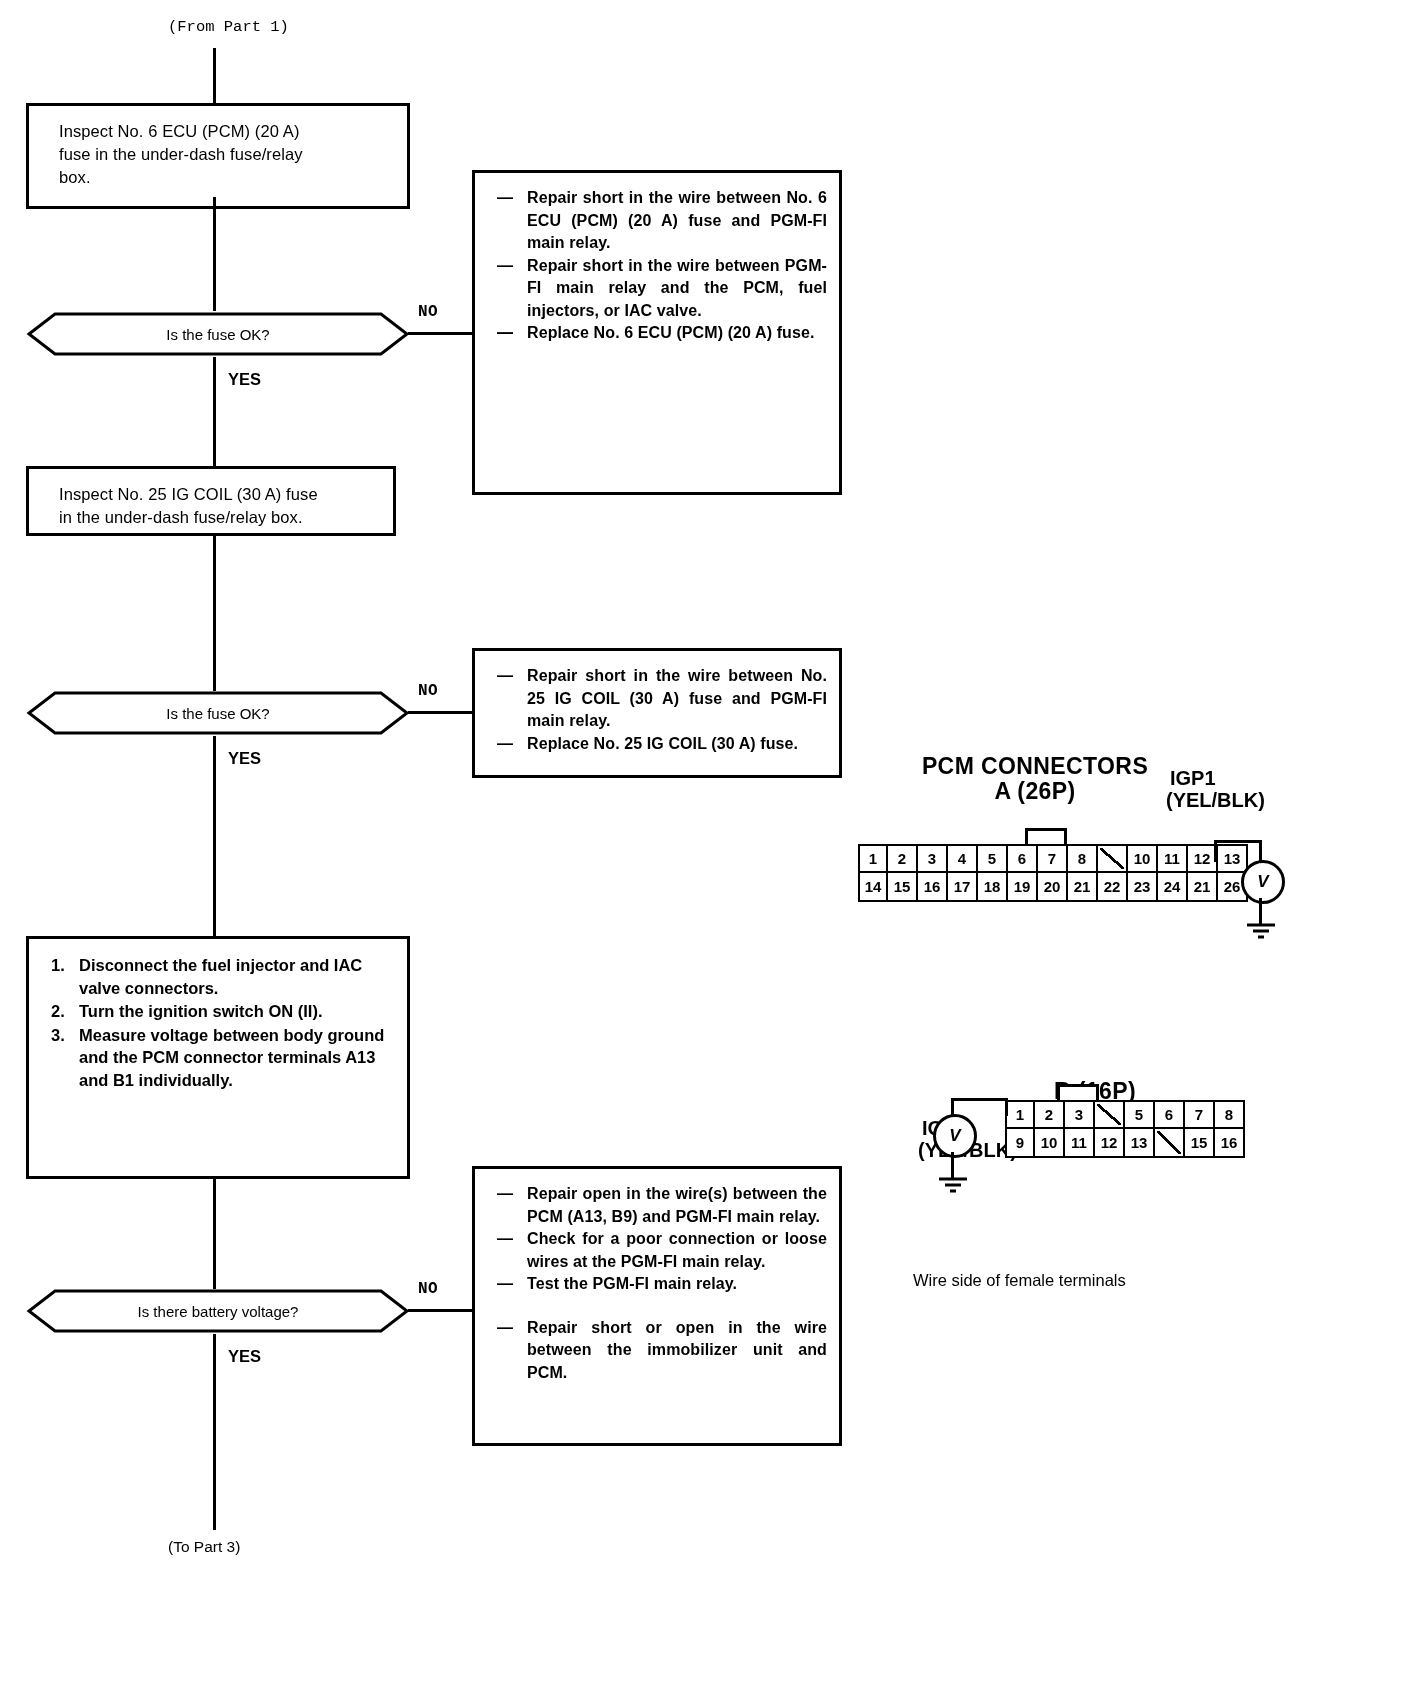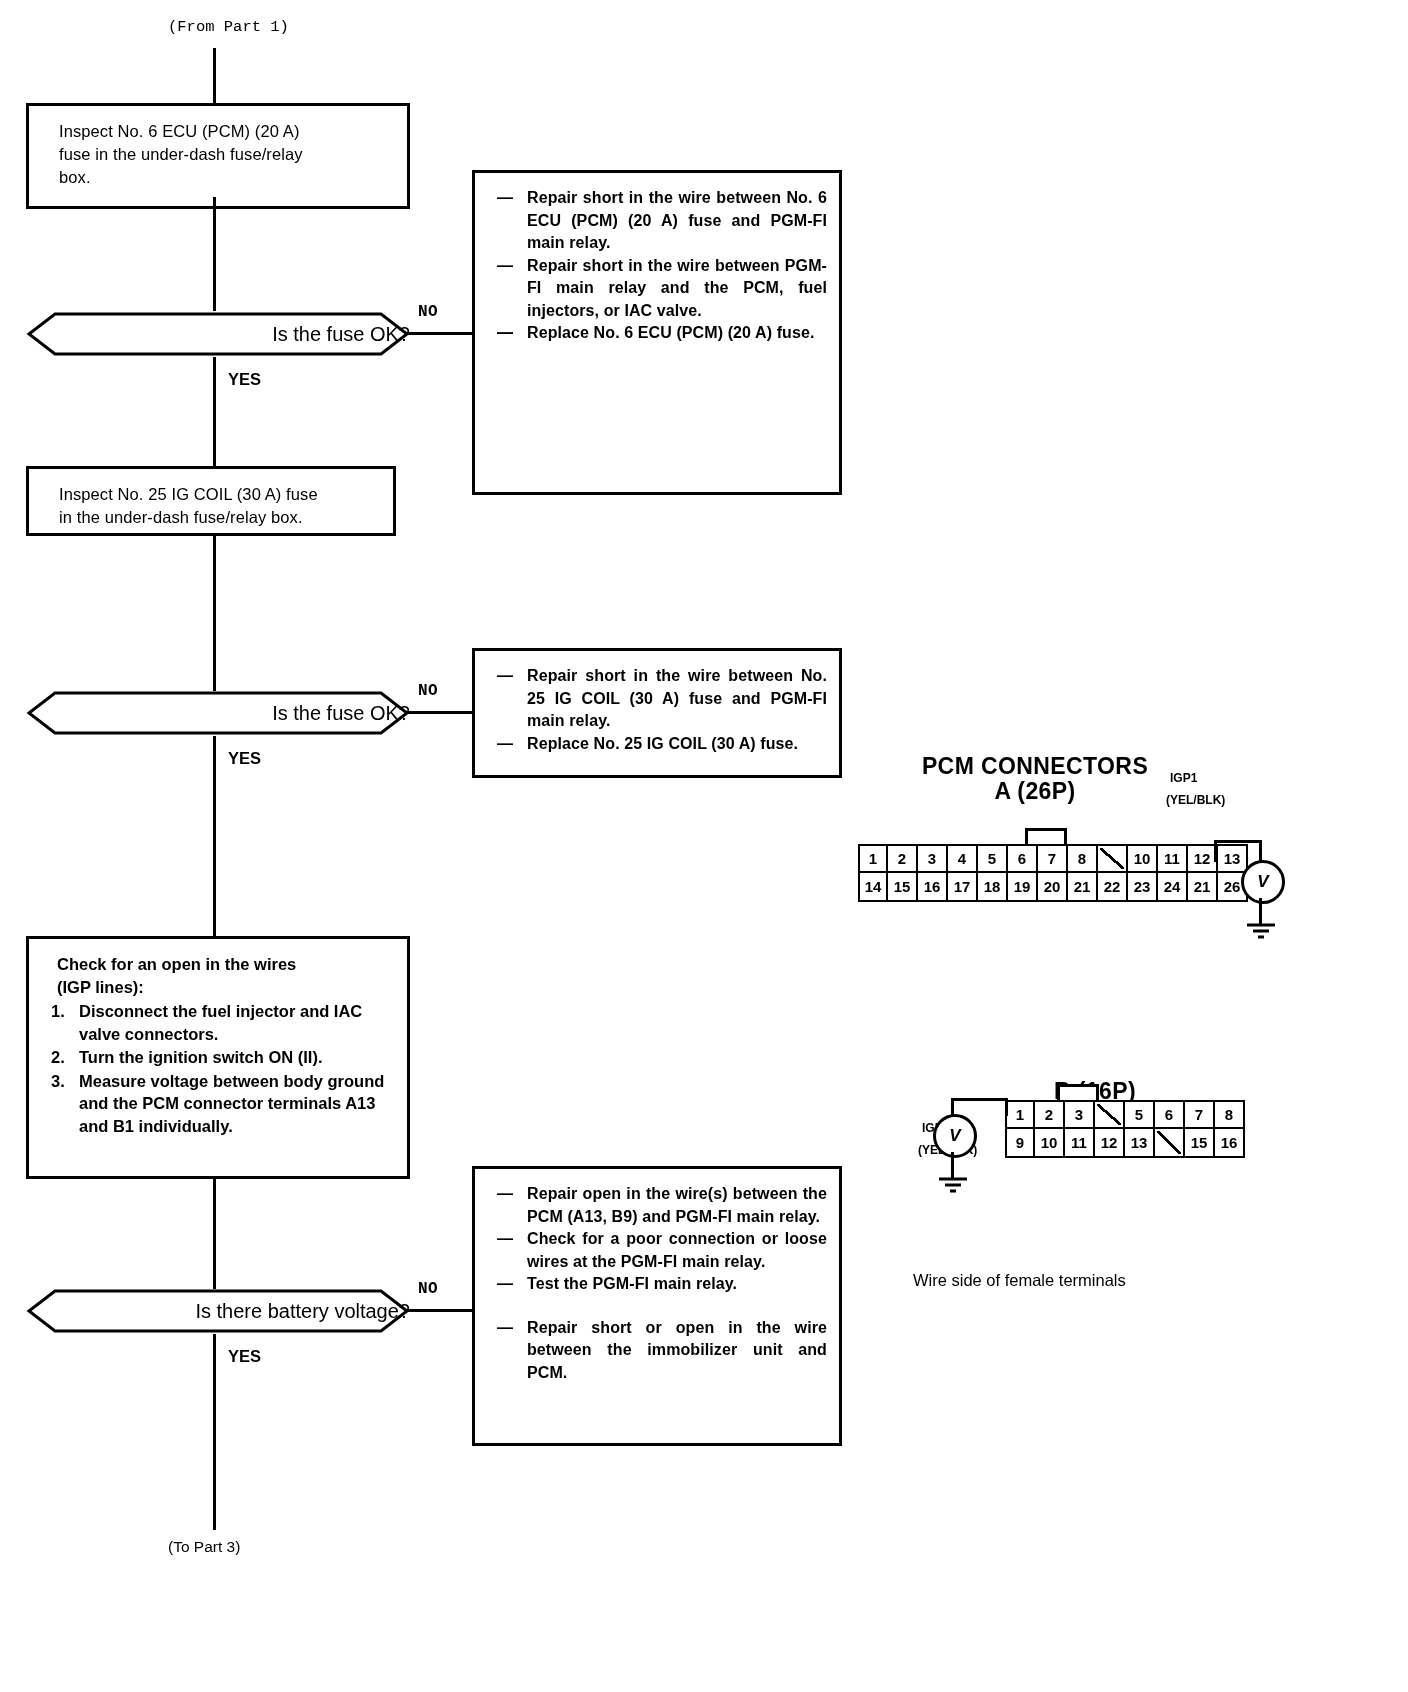--- a/index.html
+++ b/index.html
@@ -16,21 +16,21 @@
     position:absolute;border:3px solid #000;background:#fff;
     box-sizing:border-box;
   }
   .pbox .txt{
     font-size:16.5px;line-height:23px;font-weight:400;
     padding:14px 16px 10px 30px;white-space:pre-line;letter-spacing:.1px;
   }
   .hex{position:absolute;}
   .hex svg{display:block;}
   .hexlabel{
-    position:absolute;width:100%;text-align:right;font-size:20px;
+    position:absolute;width:100%;text-align:center;font-size:15px;
     top:50%;transform:translateY(-50%);
   }
   .branch-label{
     position:absolute;font-size:16px;font-weight:700;letter-spacing:.3px;font-family:Liberation Mono, monospace;
   }
   .yes-label{position:absolute;font-size:16.5px;font-weight:700;}
   .rbox{
     position:absolute;border:3px solid #000;background:#fff;box-sizing:border-box;
     padding:14px 12px 12px 22px;
   }
@@ -69,21 +69,21 @@
     background:#fff;box-sizing:border-box;
   }
   .meter{
     position:absolute;width:38px;height:38px;border-radius:50%;border:3px solid #000;
     background:#fff;display:flex;align-items:center;justify-content:center;
     font-weight:700;font-size:17px;font-style:italic;
   }
   .wire{position:absolute;background:#000;}
   .gndlabel{position:absolute;}
   .caption{position:absolute;font-size:16.5px;}
-  .smalllbl{position:absolute;font-weight:700;font-size:12px;line-height:21px;}
+  .smalllbl{position:absolute;font-weight:700;font-size:20px;line-height:21px;}
 </style>
 </head>
 <body>
 
 <div class="endlabel" style="left:168px;top:18px;font-family:Liberation Mono, monospace;">(From Part 1)</div>
 
 <div class="vline" style="left:213px;top:48px;height:56px;"></div>
 
 <div class="pbox" style="left:26px;top:103px;width:384px;height:106px;">
   <div class="txt">Inspect No. 6 ECU (PCM) (20 A)
@@ -133,22 +133,20 @@
 
 <div class="rbox" style="left:472px;top:648px;width:370px;height:130px;">
   <ul>
     <li><span class="dash">—</span><span>Repair short in the wire between No. 25 IG COIL (30 A) fuse and PGM-FI main relay.</span></li>
     <li><span class="dash">—</span><span>Replace No. 25 IG COIL (30 A) fuse.</span></li>
   </ul>
 </div>
 
 <div class="pbox" style="left:26px;top:936px;width:384px;height:243px;">
   <div class="numlist">
-    <div class="hdr" style="white-space:pre-line;padding-left:6px;">Check for an open in the wires
-(IGP lines):</div>
     <ol>
       <li><span class="n">1.</span><span>Disconnect the fuel injector and IAC valve connectors.</span></li>
       <li><span class="n">2.</span><span>Turn the ignition switch ON (II).</span></li>
       <li><span class="n">3.</span><span>Measure voltage between body ground and the PCM connector terminals A13 and B1 individually.</span></li>
     </ol>
   </div>
 </div>
 
 <div class="vline" style="left:213px;top:1179px;height:110px;"></div>
 

